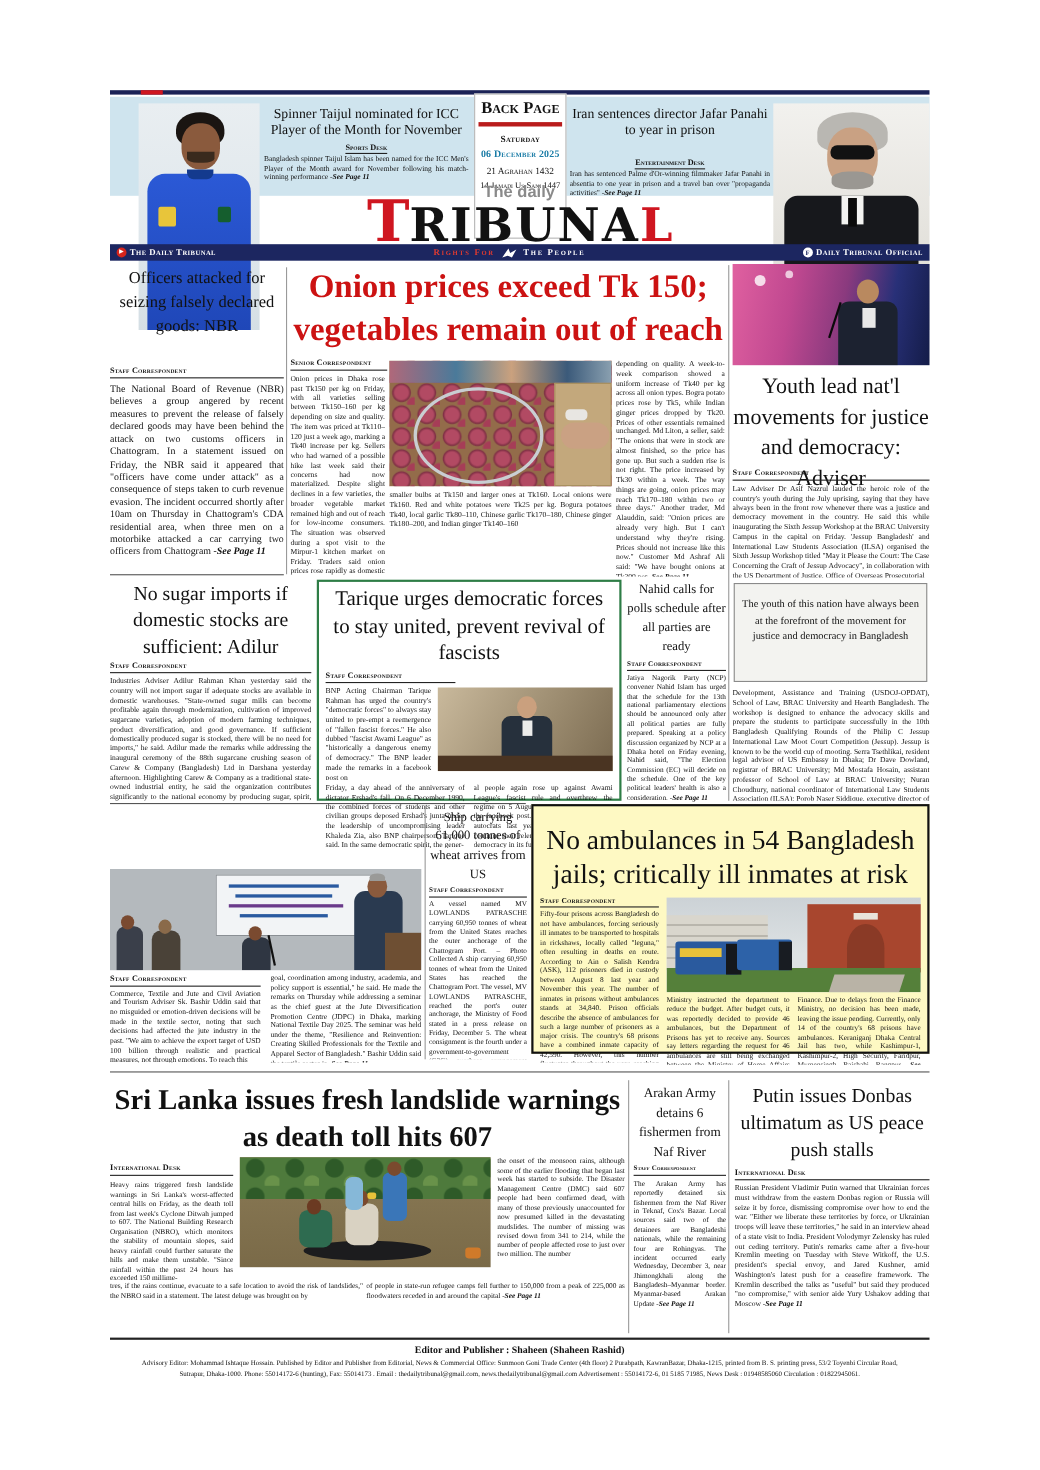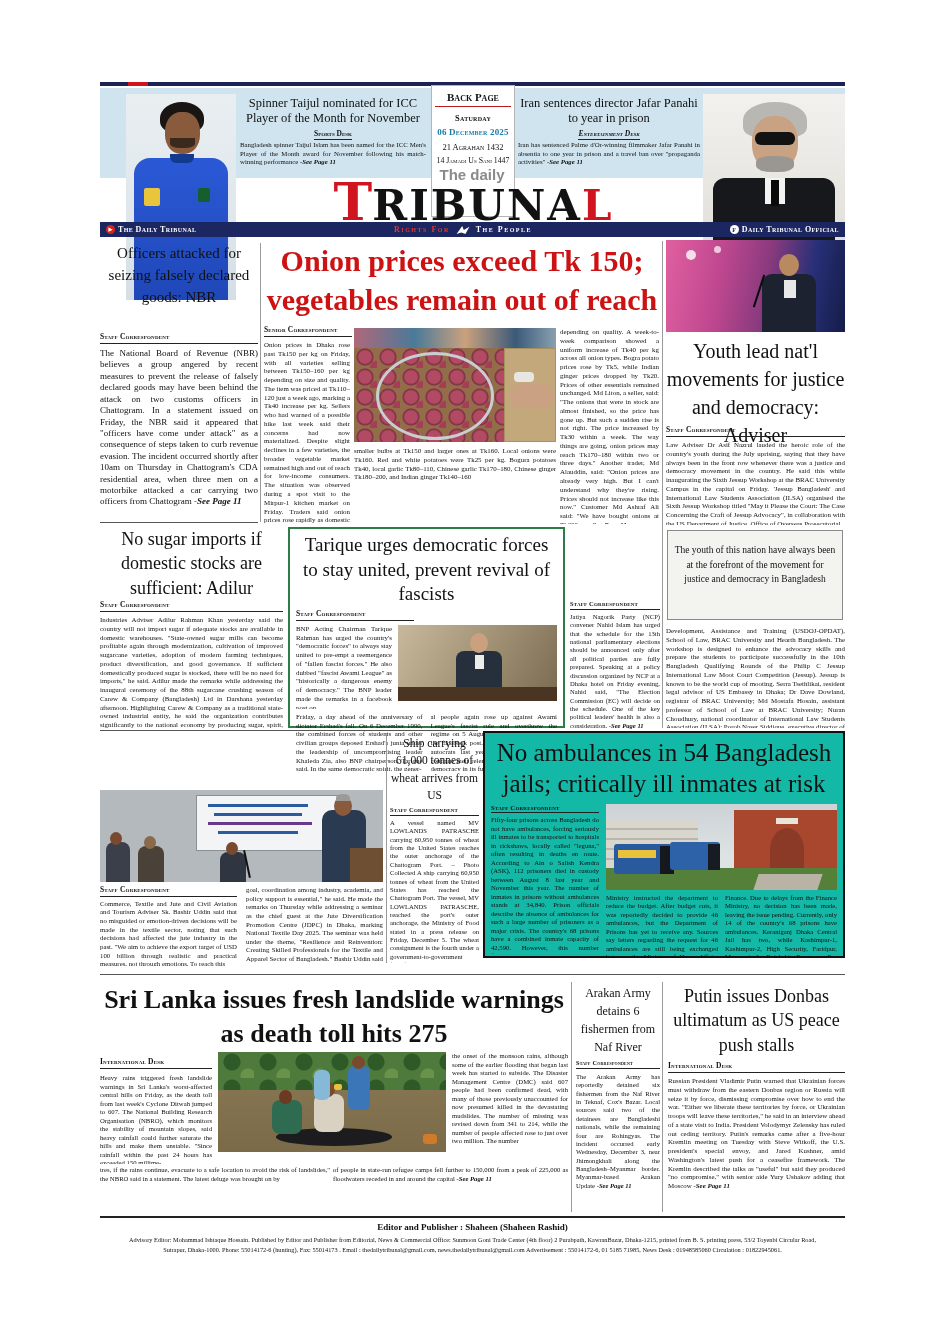--- a/index.html
+++ b/index.html
@@ -14,21 +14,21 @@
   .vr{background:#9a9a9a;width:1px;}
   .hr{background:#555;height:1px;}
   .ph{overflow:hidden;background:#d8d8d8;}
   .ph div{position:absolute;}
   .sc{font-variant:small-caps;}
   .navybar{background:#1c2660;display:flex;align-items:center;justify-content:space-between;padding:0 6px;box-sizing:border-box;}
   .barlab{color:#fff;font-weight:bold;font-variant:small-caps;font-size:8px;letter-spacing:.4px;white-space:nowrap;display:flex;align-items:center;gap:3px;}
   .quote{background:#f3f3f0;border:1px solid #8a8a8a;text-align:center;line-height:1.55;font-size:9.5px;padding:12px 5px;box-sizing:border-box;}
   .cbox{background:#fff;border:1px solid #b5b5b5;box-sizing:border-box;text-align:center;padding:5px 3px 3px;}
   .greenbox{border:2px solid #2e7d46;background:#fff;box-sizing:border-box;padding:4px 6px;}
-  .blackbox{border:2px solid #111;background:#14b8a6;box-sizing:border-box;padding:4px 6px;}
+  .blackbox{border:2px solid #111;background:#fef9c3;box-sizing:border-box;padding:16px 6px;}
 </style>
 </head>
 <body>
 
 <div class="page">
 
   <div class="abs" style="left:100px;top:82px;width:745px;height:4px;background:#1b2256;"></div>
   <div class="abs" style="left:128px;top:82px;width:20px;height:4px;background:#cf1620;"></div>
   <div class="abs" style="left:100px;top:88px;width:745px;height:90px;background:#cfe4ee;"></div>
 
@@ -55,30 +55,30 @@
   <div class="abs" style="left:240px;top:96px;width:186px;">
     <div class="title" style="font-size:12.5px;">Spinner Taijul nominated for ICC Player of the Month for November</div>
     <div class="desk" style="margin-top:3px;"><span>Sports Desk</span></div>
     <div class="bd" style="font-size:6.8px;margin-top:3px;">
       <span>Bangladesh spinner Taijul Islam has been named for the ICC Men's Player of the Month award for November following his match-winning performance</span>
       <span class="see">-See Page 11</span>
     </div>
   </div>
 
   <div class="abs cbox" style="left:431px;top:85px;width:84px;height:132px;">
-    <div class="sc" style="font-weight:bold;font-size:11px;border-bottom:1px solid #b91c1c;padding-bottom:3px;">Back Page</div>
+    <div class="sc" style="font-weight:bold;font-size:15px;border-bottom:4px solid #b91c1c;padding-bottom:3px;">Back Page</div>
     <div class="sc" style="font-size:8.5px;font-weight:bold;margin-top:6px;letter-spacing:.3px;">Saturday</div>
     <div class="sc" style="font-size:9px;font-weight:bold;color:#1a7ca6;margin-top:4px;letter-spacing:.2px;">06 December 2025</div>
     <div class="sc" style="font-size:8.5px;margin-top:5px;">21 Agrahan 1432</div>
     <div class="sc" style="font-size:7.8px;margin-top:4px;">14 Jamadi Us Sani 1447</div>
   </div>
 
   <div class="abs" style="left:518px;top:96px;width:182px;">
     <div class="title" style="font-size:12.5px;">Iran sentences director Jafar Panahi to year in prison</div>
-    <div class="desk" style="margin-top:3px;font-style:italic;"><span>Entertainment Desk</span></div>
+    <div class="desk" style="margin-top:17px;"><span>Entertainment Desk</span></div>
     <div class="bd" style="font-size:6.8px;margin-top:3px;">
       <span>Iran has sentenced Palme d'Or-winning filmmaker Jafar Panahi in absentia to one year in prison and a travel ban over "propaganda activities"</span>
       <span class="see">-See Page 11</span>
     </div>
   </div>
 
   <div class="abs" style="left:372px;top:166px;width:200px;text-align:center;font-family:'Liberation Sans',sans-serif;font-weight:bold;font-size:15px;color:#8a8a8a;">The daily</div>
   <div class="abs" style="left:300px;top:176px;width:345px;text-align:center;font-family:'DejaVu Serif',serif;font-weight:bold;line-height:1;white-space:nowrap;">
     <span style="font-size:52px;color:#cf1620;">T</span><span style="font-size:42px;color:#121212;letter-spacing:2px;">RIBUNA</span><span style="font-size:42px;color:#cf1620;">L</span>
   </div>
@@ -178,20 +178,21 @@
       <div class="bd" style="flex:1;height:58px;font-size:6.9px;overflow:hidden;">
         <span>Friday, a day ahead of the anniversary of dictator Ershad's fall. On 6 December 1990, the combined forces of students and other civilian groups deposed Ershad's junta under the leadership of uncompromising leader Khaleda Zia, also BNP chairperson, Tarique said. In the same democratic spirit, the gener-</span>
       </div>
       <div class="bd" style="flex:1;height:58px;font-size:6.9px;overflow:hidden;">
         <span>al people again rose up against Awami League's fascist rule and overthrew the regime on 5 August 2024, Tarique wrote in the facebook post. Following the fall of the autocrats last year, people will have to continue their relentless struggle for reviving democracy in its fullest</span>
         <span class="see">-See Page 11</span>
       </div>
     </div>
   </div>
 
+  <div class="abs title" style="left:570px;top:528px;width:90px;font-size:11.5px;line-height:1.5;">Nahid calls for polls schedule after all parties are ready</div>
   <div class="abs byline" style="left:570px;top:600px;width:90px;font-size:6.5px;">Staff Correspondent</div>
   <div class="abs bd" style="left:570px;top:613px;width:90px;height:116px;font-size:6.6px;overflow:hidden;">
     <span>Jatiya Nagorik Party (NCP) convener Nahid Islam has urged that the schedule for the 13th national parliamentary elections should be announced only after all political parties are fully prepared. Speaking at a policy discussion organized by NCP at a Dhaka hotel on Friday evening, Nahid said, "The Election Commission (EC) will decide on the schedule. One of the key political leaders' health is also a consideration.</span>
     <span class="see">-See Page 11</span>
   </div>
 
   <div class="abs hr" style="left:100px;top:730px;width:378px;"></div>
 
   <div class="abs ph" style="left:100px;top:790px;width:283px;height:92px;background:#b4b9bd;">
     <div style="left:96px;top:5px;width:146px;height:54px;background:#f2f4f6;border:1px solid #8a8f94;"></div>
@@ -263,21 +264,21 @@
             <span>Finance. Due to delays from the Finance Ministry, no decision has been made, leaving the issue pending. Currently, only 14 of the country's 68 prisons have ambulances. Keraniganj Dhaka Central Jail has two, while Kashimpur-1, Kashimpur-2, High Security, Faridpur, Mymensingh, Rajshahi, Rangpur,</span>
             <span class="see">-See Page 11</span>
           </div>
         </div>
       </div>
     </div>
   </div>
 
   <div class="abs hr" style="left:100px;top:974px;width:745px;"></div>
 
-  <div class="abs title" style="left:100px;top:983px;width:468px;font-size:26px;font-weight:bold;line-height:1.3;">Sri Lanka issues fresh landslide warnings as death toll hits 275</div>
+  <div class="abs title" style="left:100px;top:983px;width:468px;font-size:26px;font-weight:bold;line-height:1.3;">Sri Lanka issues fresh landslide warnings as death toll hits 607</div>
   <div class="abs byline" style="left:100px;top:1058px;width:112px;">International Desk</div>
   <div class="abs bd" style="left:100px;top:1074px;width:112px;height:90px;font-size:6.7px;overflow:hidden;">
     <span>Heavy rains triggered fresh landslide warnings in Sri Lanka's worst-affected central hills on Friday, as the death toll from last week's Cyclone Ditwah jumped to 607. The National Building Research Organisation (NBRO), which monitors the stability of mountain slopes, said heavy rainfall could further saturate the hills and make them unstable. "Since rainfall within the past 24 hours has exceeded 150 millime-</span>
   </div>
   <div class="abs ph" style="left:218px;top:1052px;width:228px;height:100px;background:linear-gradient(#8a7a55,#7a6a48);">
     <div style="left:0;top:0;width:228px;height:38px;background-color:#4e7a3c;background-image:radial-gradient(circle at 14px 10px,#2e5a28 8px,rgba(0,0,0,0) 9px),radial-gradient(circle at 30px 24px,#69924a 7px,rgba(0,0,0,0) 8px);background-size:36px 26px;"></div>
     <div style="left:58px;top:76px;width:116px;height:18px;background:#1c1c1e;border-radius:50%;"></div>
     <div style="left:96px;top:42px;width:30px;height:38px;background:#d9d2c2;border-radius:8px;"></div>
     <div style="left:103px;top:30px;width:14px;height:15px;background:#7a4a2e;border-radius:50%;"></div>
     <div style="left:116px;top:32px;width:8px;height:6px;background:#e8c23a;border-radius:2px;"></div>

